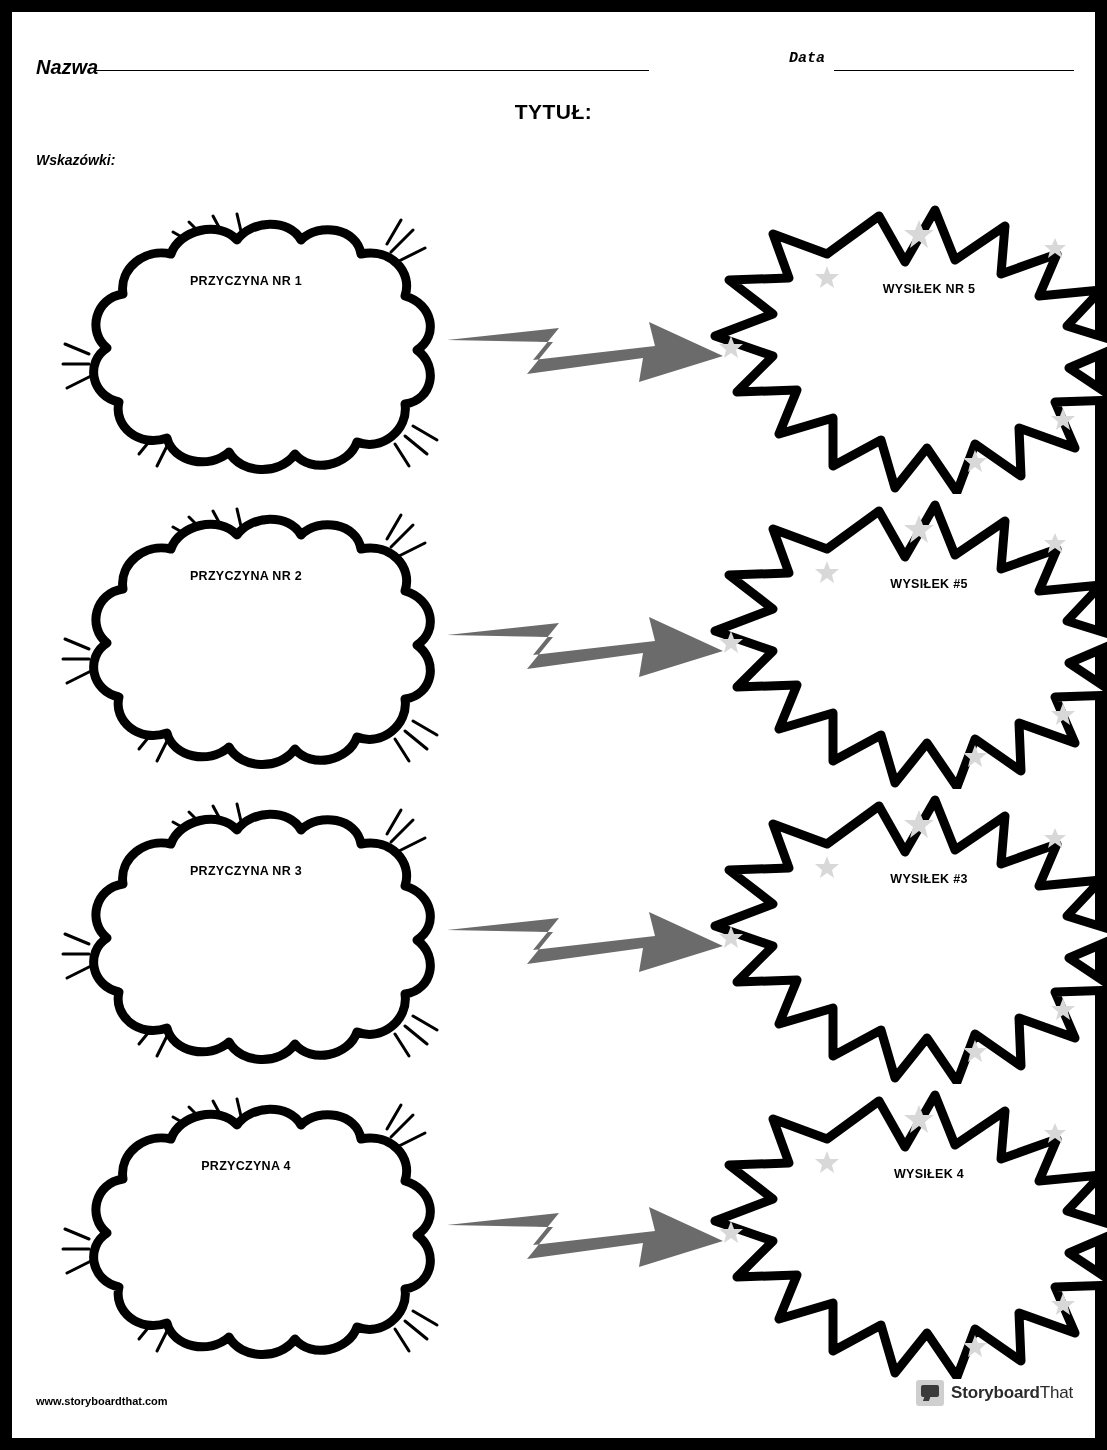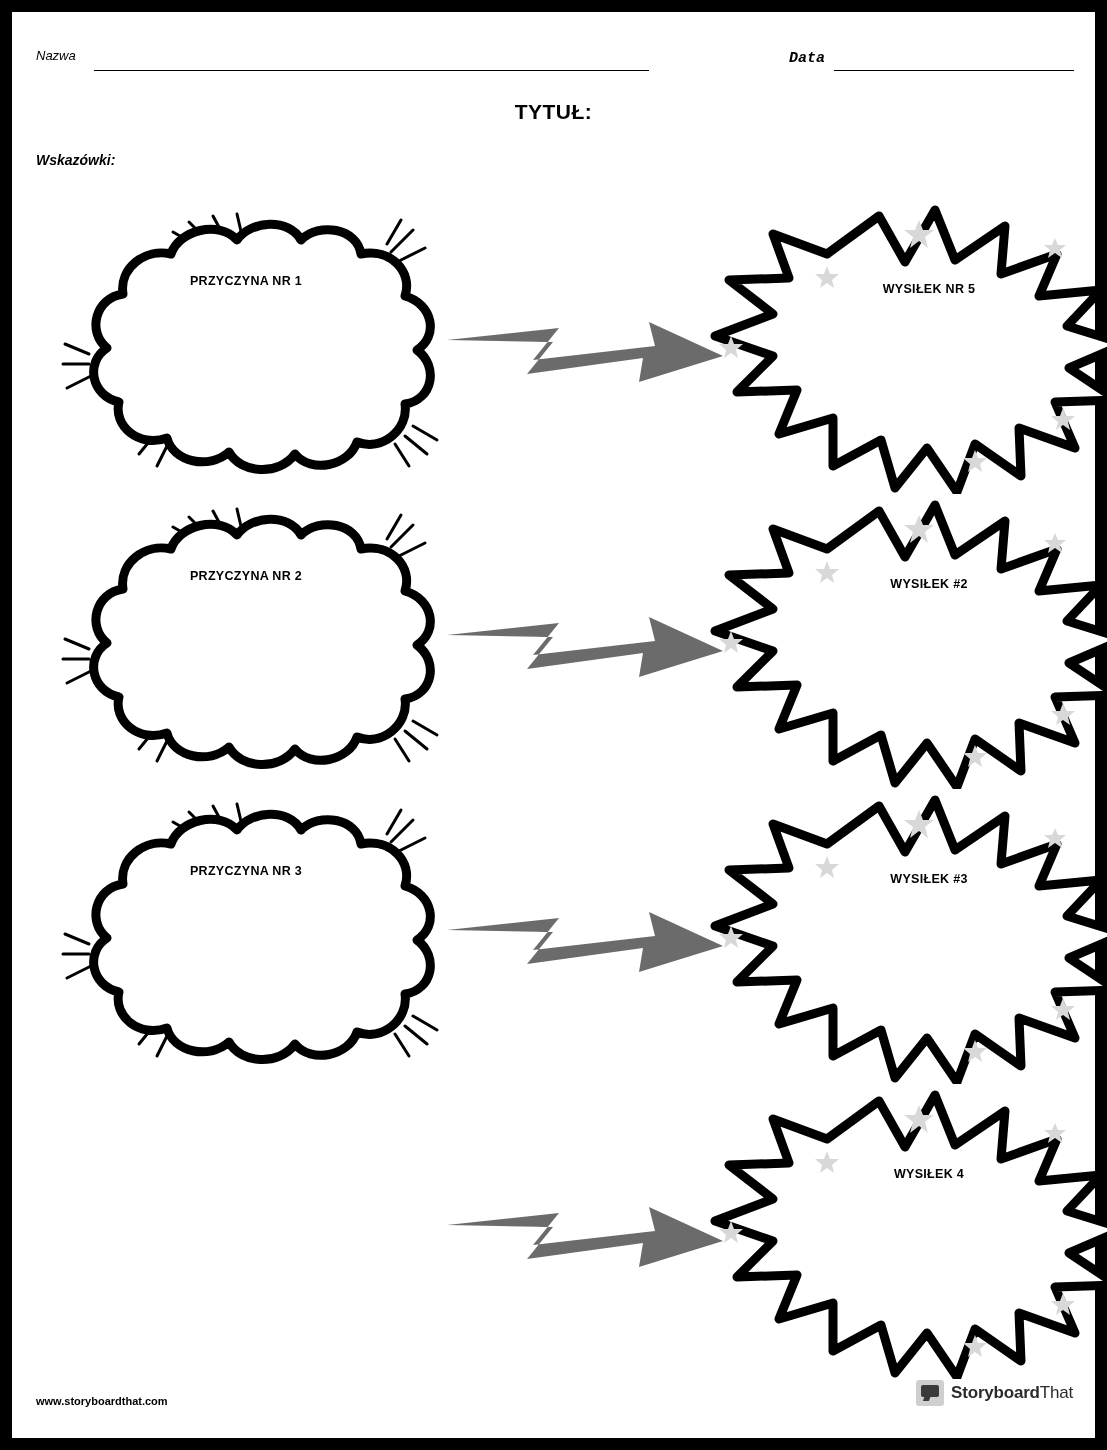--- a/index.html
+++ b/index.html
@@ -27,23 +27,23 @@
   .header-row {
     position: absolute;
     left: 0;
     top: 32px;
     width: 100%;
     height: 34px;
   }
   .name-label {
     position: absolute;
     left: 24px;
-    top: 4px;
-    font-size: 13px;
-    font-weight: normal;
+    top: 12px;
+    font-size: 20px;
+    font-weight: bold;
     font-style: italic;
     color: #000;
   }
   .name-line {
     position: absolute;
     left: 82px;
     top: 26px;
     width: 555px;
     height: 0;
     border-bottom: 1.5px solid #000;
@@ -310,21 +310,21 @@
                    L6 132 L64 110 L20 76 L80 74 L64 30 L118 50 Z" fill="#ffffff" stroke="#000" stroke-width="9" stroke-linejoin="round"></path>
           <g fill="#d8d8d8">
             <polygon points="210,16 214,26 225,26 216,33 219,44 210,37 201,44 204,33 195,26 206,26"></polygon>
             <polygon points="118,62 121,70 130,70 123,76 125,84 118,79 111,84 113,76 106,70 115,70"></polygon>
             <polygon points="346,34 349,41 357,41 351,46 353,54 346,49 339,54 341,46 335,41 343,41"></polygon>
             <polygon points="354,204 357,212 366,212 359,218 361,226 354,221 347,226 349,218 342,212 351,212"></polygon>
             <polygon points="266,246 269,254 278,254 271,260 273,268 266,263 259,268 261,260 254,254 263,254"></polygon>
             <polygon points="22,132 25,140 34,140 27,146 29,154 22,149 15,154 17,146 10,140 19,140"></polygon>
           </g>
         </svg>
-        <div class="burst-label">WYSIŁEK #2</div>
+        <div class="burst-label">WYSIŁEK #5</div>
       </div>
     </div>
 
     <div class="row">
       <div class="cloud-wrap">
         <svg width="390" height="280" viewBox="0 0 390 280" xmlns="http://www.w3.org/2000/svg">
           <g stroke="#000" stroke-width="3" fill="none" stroke-linecap="round">
             <path d="M150 40 L128 18 M166 38 L152 12 M182 36 L176 10 M140 44 L112 28"></path>
             <path d="M330 48 L352 26 M336 58 L364 44 M326 40 L340 16"></path>
             <path d="M28 150 L4 140 M28 160 L2 160 M30 172 L6 184"></path>
@@ -369,20 +369,47 @@
             <polygon points="354,204 357,212 366,212 359,218 361,226 354,221 347,226 349,218 342,212 351,212"></polygon>
             <polygon points="266,246 269,254 278,254 271,260 273,268 266,263 259,268 261,260 254,254 263,254"></polygon>
             <polygon points="22,132 25,140 34,140 27,146 29,154 22,149 15,154 17,146 10,140 19,140"></polygon>
           </g>
         </svg>
         <div class="burst-label">WYSIŁEK #3</div>
       </div>
     </div>
 
     <div class="row">
+      <div class="cloud-wrap">
+        <svg width="390" height="280" viewBox="0 0 390 280" xmlns="http://www.w3.org/2000/svg">
+          <g stroke="#000" stroke-width="3" fill="none" stroke-linecap="round">
+            <path d="M150 40 L128 18 M166 38 L152 12 M182 36 L176 10 M140 44 L112 28"></path>
+            <path d="M330 48 L352 26 M336 58 L364 44 M326 40 L340 16"></path>
+            <path d="M28 150 L4 140 M28 160 L2 160 M30 172 L6 184"></path>
+            <path d="M352 222 L376 236 M344 232 L366 250 M334 240 L348 262"></path>
+            <path d="M96 228 L78 250 M108 238 L96 262"></path>
+          </g>
+          <path d="M110 50
+                   C118 26 158 16 176 36
+                   C190 16 228 14 240 36
+                   C258 18 296 24 300 50
+                   C330 44 352 68 344 92
+                   C372 100 378 132 356 146
+                   C378 162 372 196 344 200
+                   C348 226 320 248 296 238
+                   C288 262 250 270 234 250
+                   C218 272 180 270 168 248
+                   C148 266 112 258 106 234
+                   C78 244 52 222 58 198
+                   C30 192 24 158 46 144
+                   C26 128 34 94 62 90
+                   C58 64 84 44 110 50 Z" fill="#ffffff" stroke="#000" stroke-width="9" stroke-linejoin="round"></path>
+        </svg>
+        <div class="cloud-label">PRZYCZYNA 4</div>
+      </div>
 
       <div class="arrow-wrap">
         <svg width="290" height="90" viewBox="0 0 290 90" xmlns="http://www.w3.org/2000/svg">
           <path d="M6 38 L118 26 L92 58 L214 44 L208 20 L282 54 L198 80 L202 56 L86 72 L112 40 Z" fill="#6b6b6b"></path>
         </svg>
       </div>
 
       <div class="burst-wrap">
         <svg width="420" height="290" viewBox="0 0 420 290" xmlns="http://www.w3.org/2000/svg">
           <path d="M170 12 L196 58 L226 6 L246 56 L296 22 L292 70 L348 50 L330 92 L392 86 L358 122

